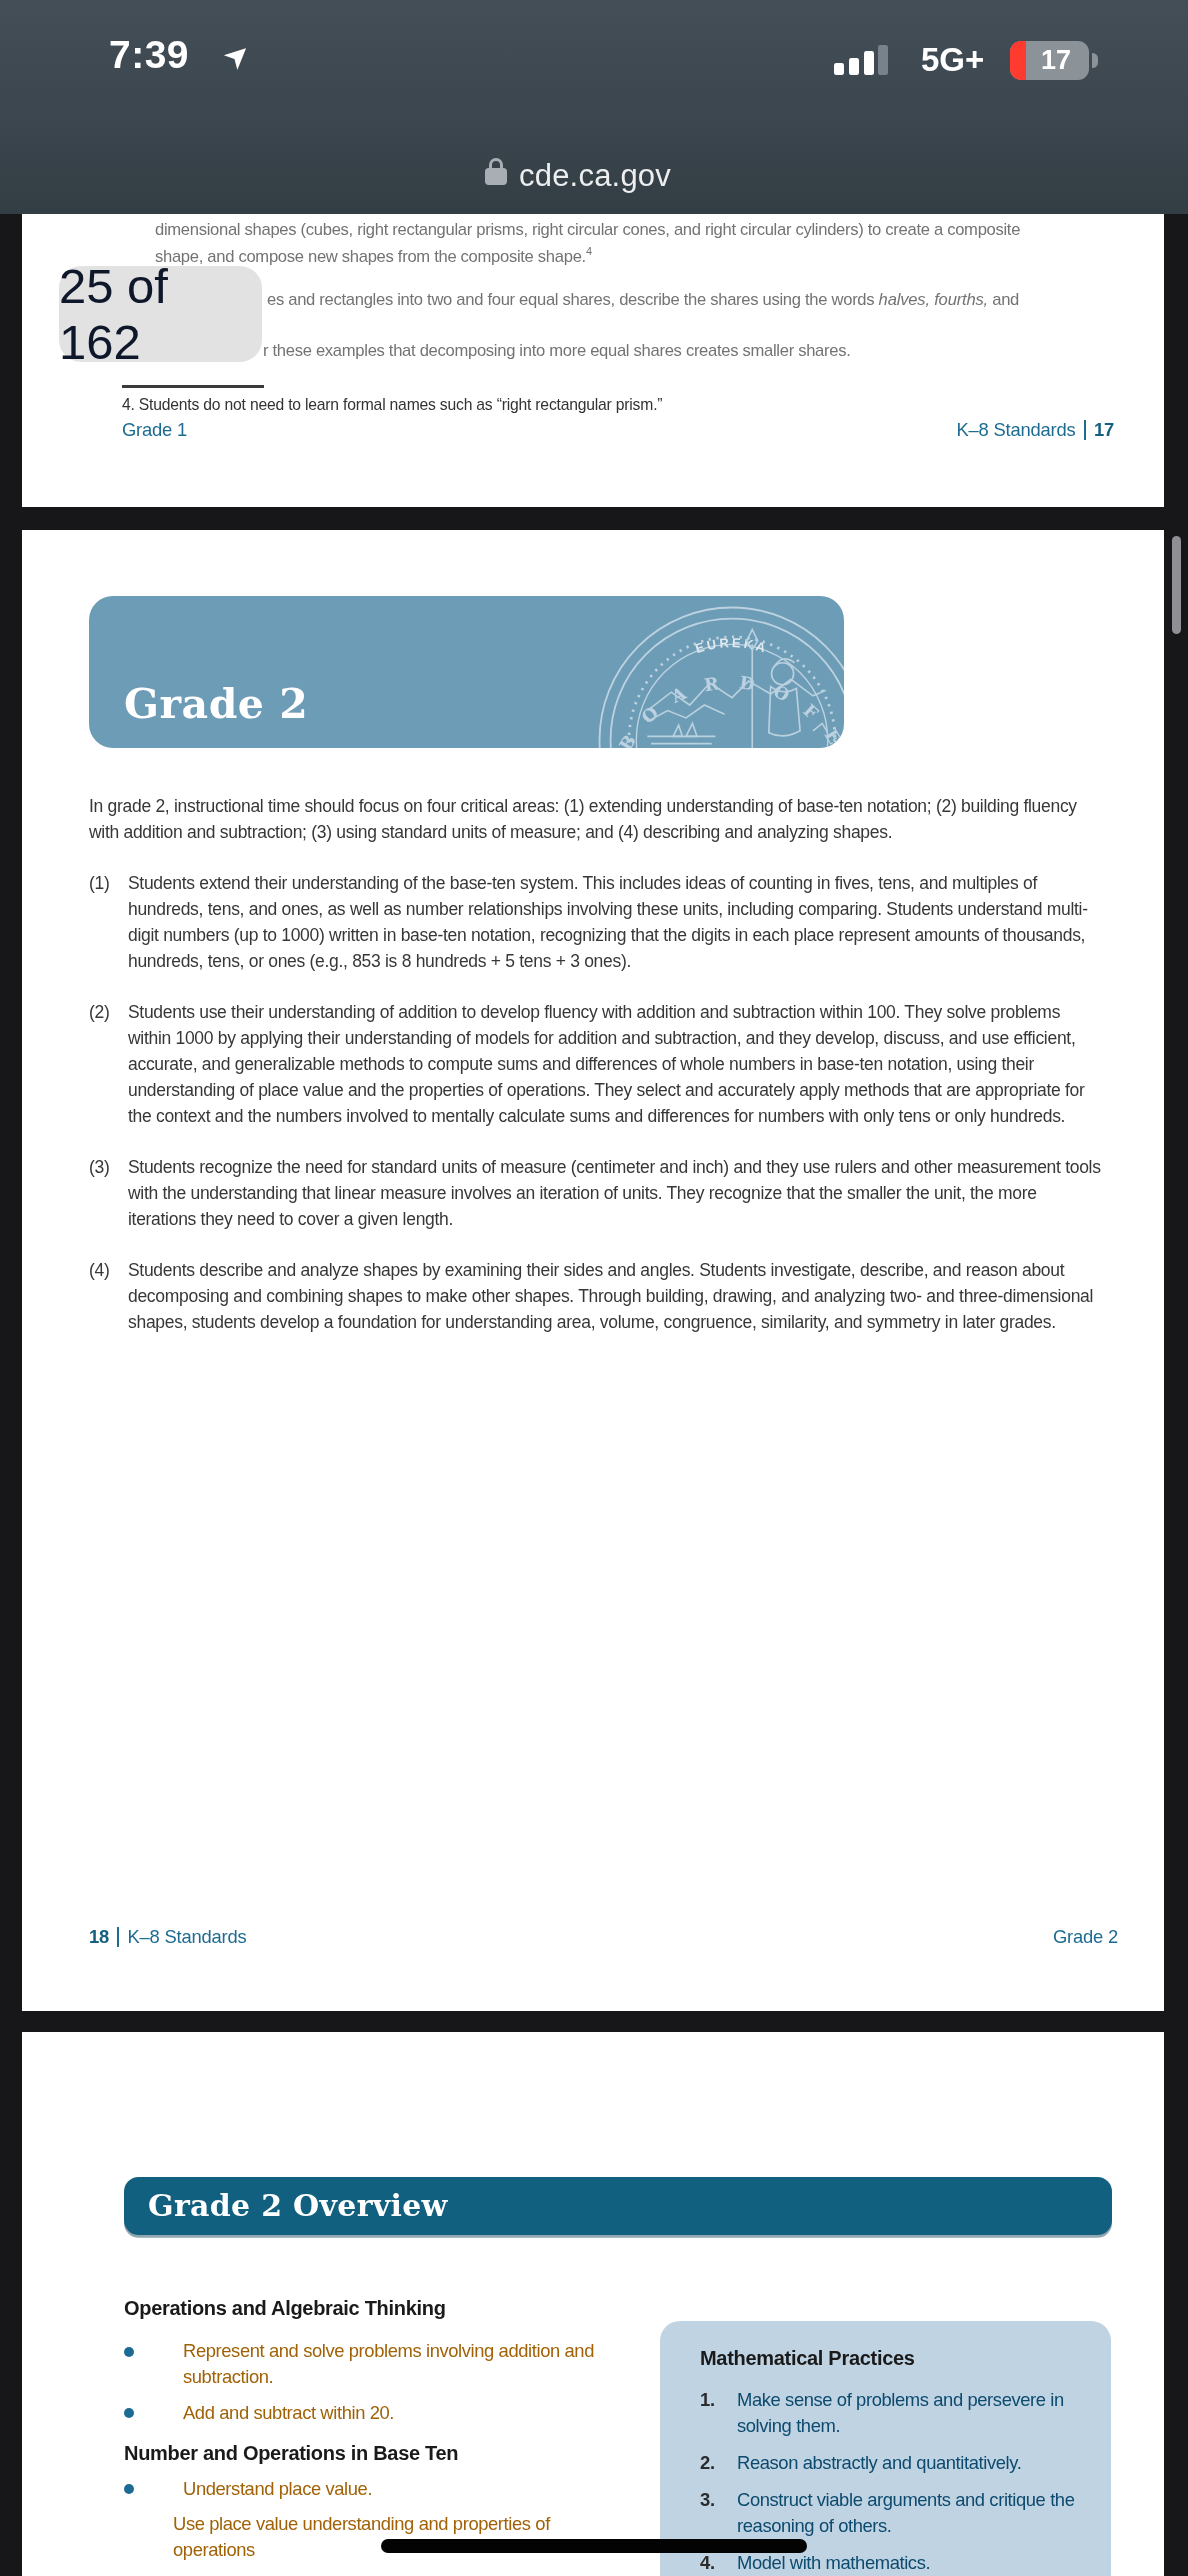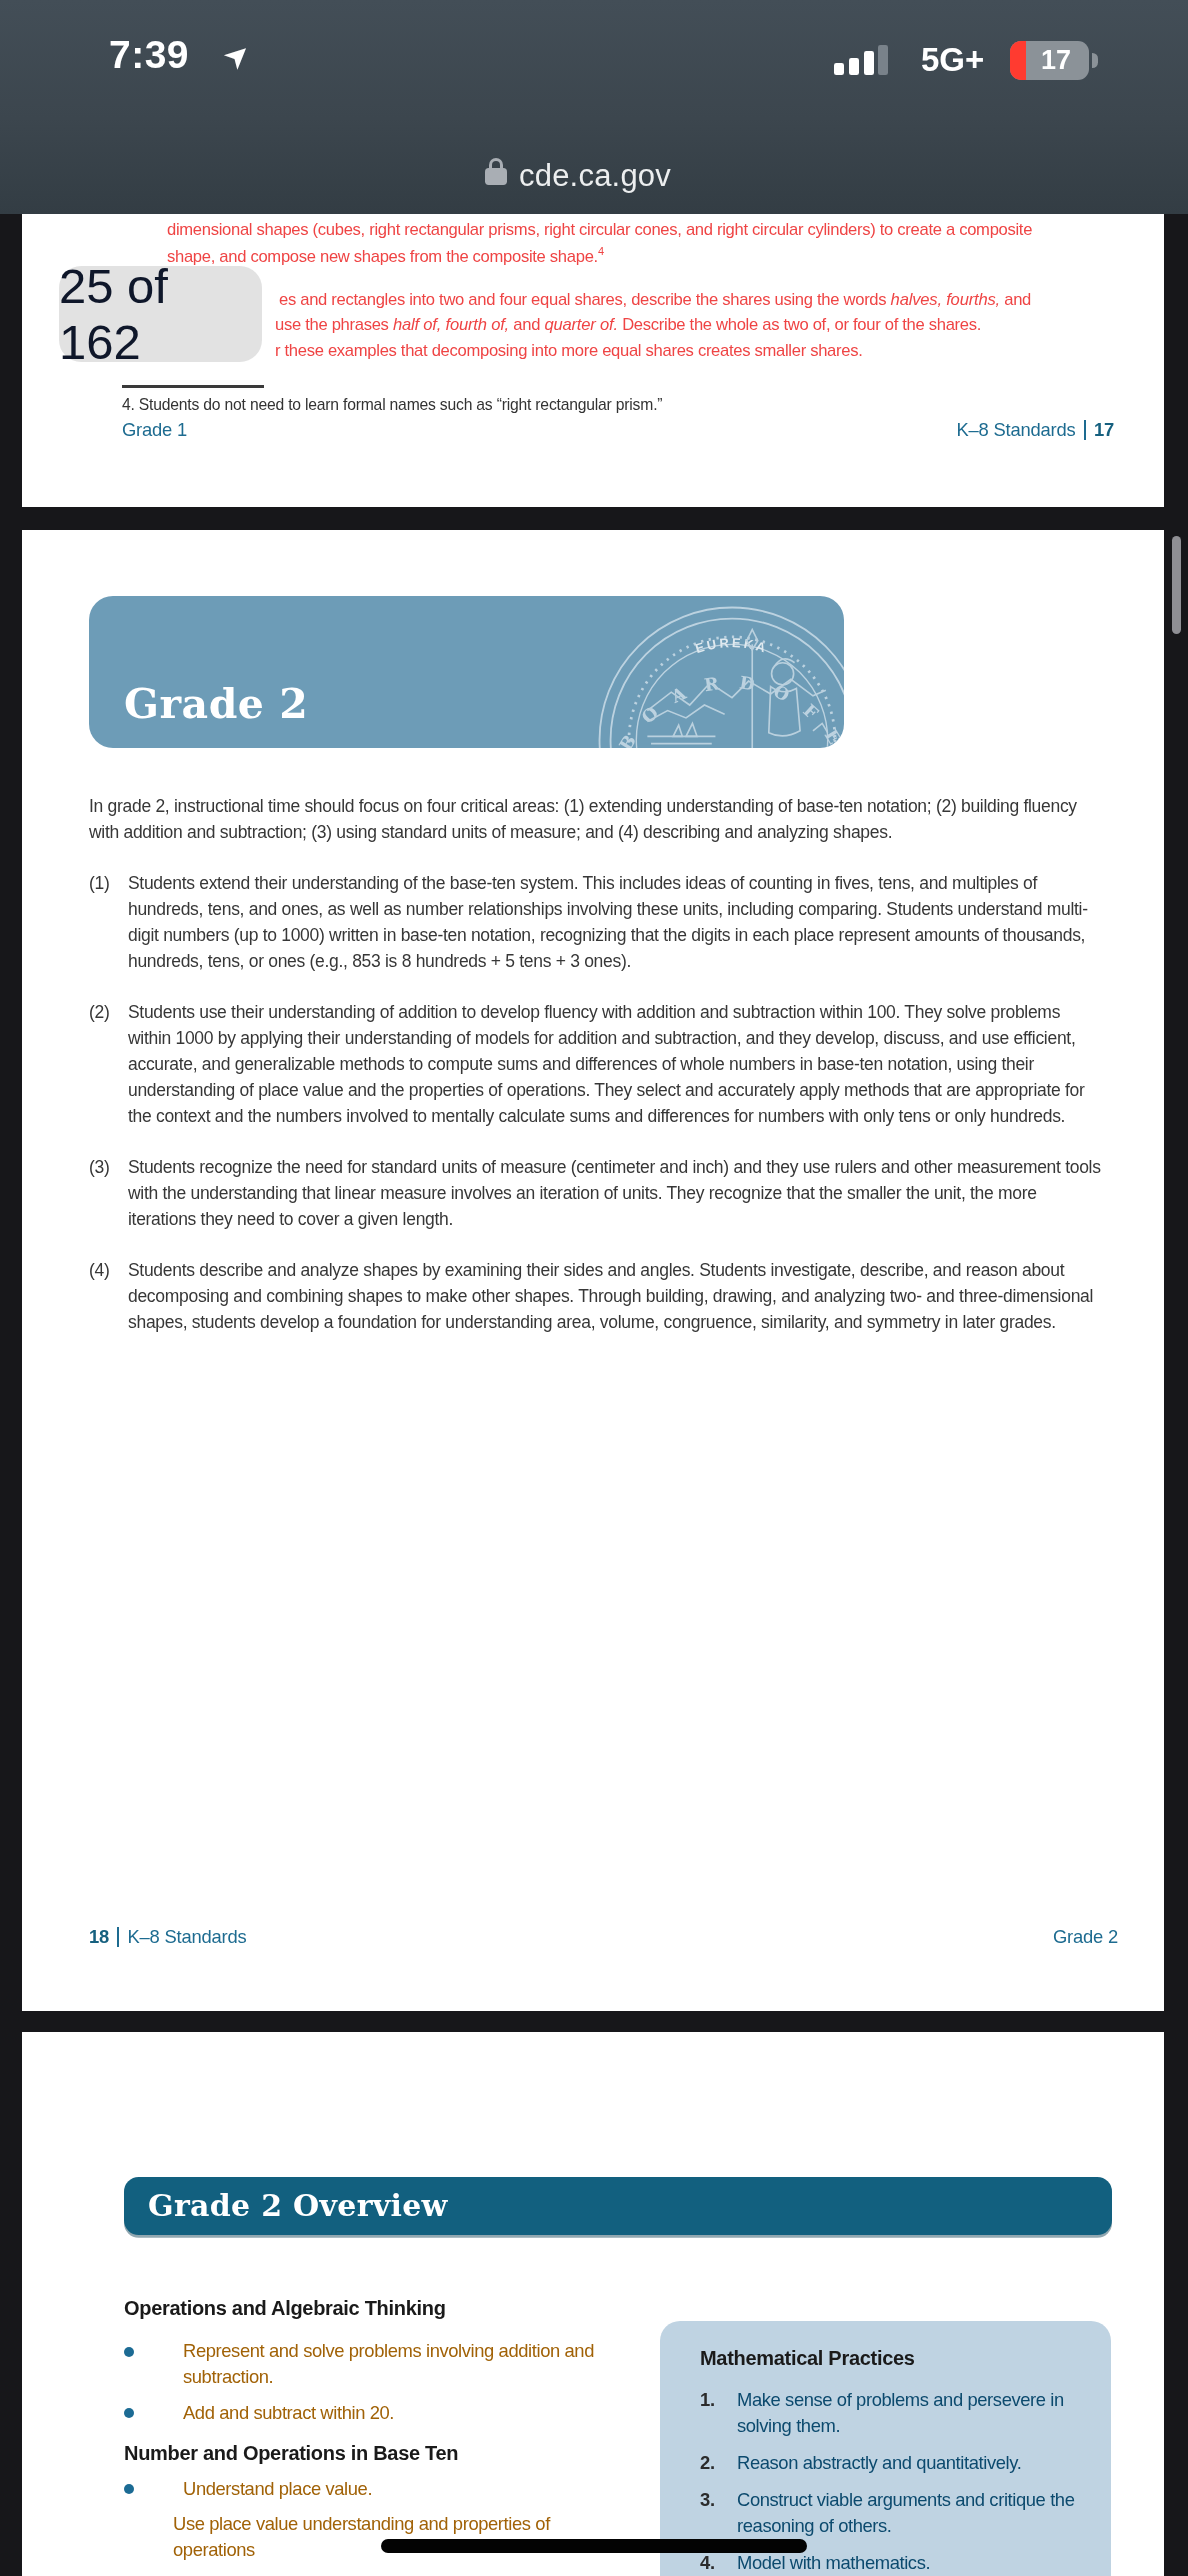--- a/index.html
+++ b/index.html
@@ -32,21 +32,21 @@
   .lock-body { position:absolute; left:0; top:10px; width:22px; height:16.6px; background:#a9aeb4; border-radius:3.7px; }
   .url-text { color:#eceeef; font-size:31px; letter-spacing:0.2px; }
 
   
   .page { position:absolute; left:22px; width:1142px; background:#fff; }
   .page1 { top:214px; height:293px; }
   .page2 { top:530px; height:1481px; }
   .page3 { top:2032px; height:544px; overflow:hidden; }
 
   .bodytext { color:#373737; font-size:17.5px; letter-spacing:-0.3px; line-height:26px; }
-  .p1line { position:absolute; white-space:nowrap; color:#ef4444; font-size:16.6px; letter-spacing:-0.3px;margin-left:12px; }
+  .p1line { position:absolute; white-space:nowrap; color:#737373; font-size:16.6px; letter-spacing:-0.3px; }
   .p1line i { letter-spacing:-0.2px; }
   sup { font-size:11px; vertical-align:super; }
 
   .page-badge { position:absolute; left:37px; top:52px; width:203px; height:96px; border-radius:22px;
                 background:rgba(224,224,224,0.93); display:flex; align-items:center; justify-content:center;
                 color:#0f172a; font-size:49px; letter-spacing:0; }
   .foot-rule { position:absolute; left:100px; top:171px; width:142px; height:2.8px; background:#3a3a3a; }
   .footnote { position:absolute; left:100px; top:182px; color:#333; font-size:15.7px; letter-spacing:-0.2px; }
   .pgfooter { position:absolute; color:#1d6b90; font-size:18.4px; letter-spacing:-0.2px; display:flex; align-items:center; }
   .pgfooter .sep { display:inline-block; width:1.8px; height:20px; background:#1d6b90; margin:0 8.3px; }
@@ -112,21 +112,20 @@
         <span class="lock-body"></span>
     </span>
     <span class="url-text">cde.ca.gov</span>
   </div>
 </div>
 
 <div class="page page1">
   <div class="p1line" style="left:133px; top:5.5px;">dimensional shapes (cubes, right rectangular prisms, right circular cones, and right circular cylinders) to create a composite</div>
   <div class="p1line" style="left:133px; top:31px;"><span>shape, and compose new shapes from the composite shape.</span><sup>4</sup></div>
   <div class="p1line" style="left:245px; top:76px;"><span>es and rectangles into two and four equal shares, describe the shares using the words </span><i>halves, fourths,</i><span> and</span></div>
-  <div class="p1line" style="left:241px; top:101px;"><span>use the phrases </span><i>half of, fourth of,</i><span> and </span><i>quarter of.</i><span> Describe the whole as two of, or four of the shares.</span></div>
   <div class="p1line" style="left:241px; top:127px;"><span>r these examples that decomposing into more equal shares creates smaller shares.</span></div>
   <div class="page-badge">25 of 162</div>
   <div class="foot-rule"></div>
   <div class="footnote">4. Students do not need to learn formal names such as “right rectangular prism.”</div>
   <div class="pgfooter" style="left:100px; top:205px; position:absolute;">Grade 1</div>
   <div class="pgfooter" style="right:50px; top:205px; position:absolute;">
     <span>K–8 Standards</span>
       <span class="sep"></span>
       <b>17</b>
   </div>

